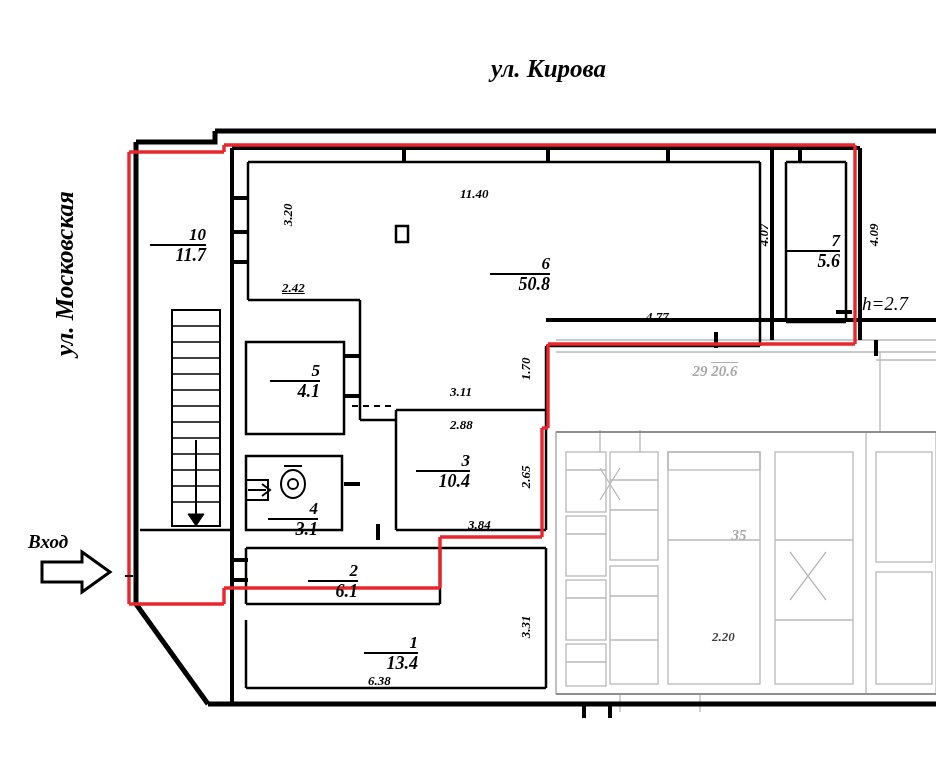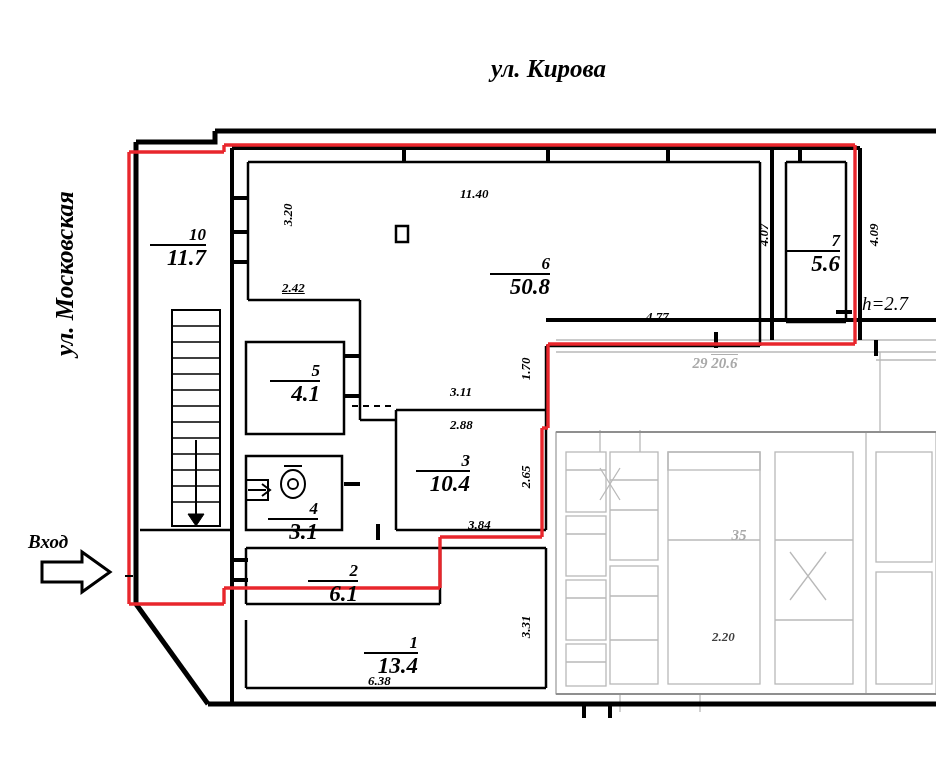--- a/index.html
+++ b/index.html
@@ -42,21 +42,21 @@
     font-style: italic;
     font-weight: bold;
     font-size: 17px;
   }
   .room .num {
     display: block;
     font-size: 17px;
   }
   .room .area {
     display: block;
-    font-size: 23px;
+    font-size: 18px;
     border-top: 2px solid #000;
     padding-top: 0px;
   }
   .dim {
     font-style: italic;
     font-size: 13px;
     font-weight: bold;
   }
   .dim-rot {
     transform-origin: 50% 50%;
@@ -294,21 +294,21 @@
 <div class="lbl room" style="left:308px; top:562px; width:50px;">
   <span class="num">2</span>
   <span class="area">6.1</span>
 </div>
 
 <div class="lbl room" style="left:364px; top:634px; width:54px;">
   <span class="num">1</span>
   <span class="area">13.4</span>
 </div>
 
-<div class="lbl faint-room" style="left:692px; top:356px; width:46px;">
+<div class="lbl faint-room" style="left:692px; top:364px; width:46px;">
   <span class="num">29</span>
   <span class="area">20.6</span>
 </div>
 <div class="lbl faint-room" style="left:719px; top:528px; width:40px;font-style:italic;">
   <span class="num">35</span>
 </div>
 
 <div class="lbl dim" style="left:460px; top:187px;">11.40</div>
 <div class="lbl dim dim-rot" style="left:276px; top:208px;">3.20</div>
 <div class="lbl dim" style="left:282px; top:281px;text-decoration:underline;">2.42</div>

